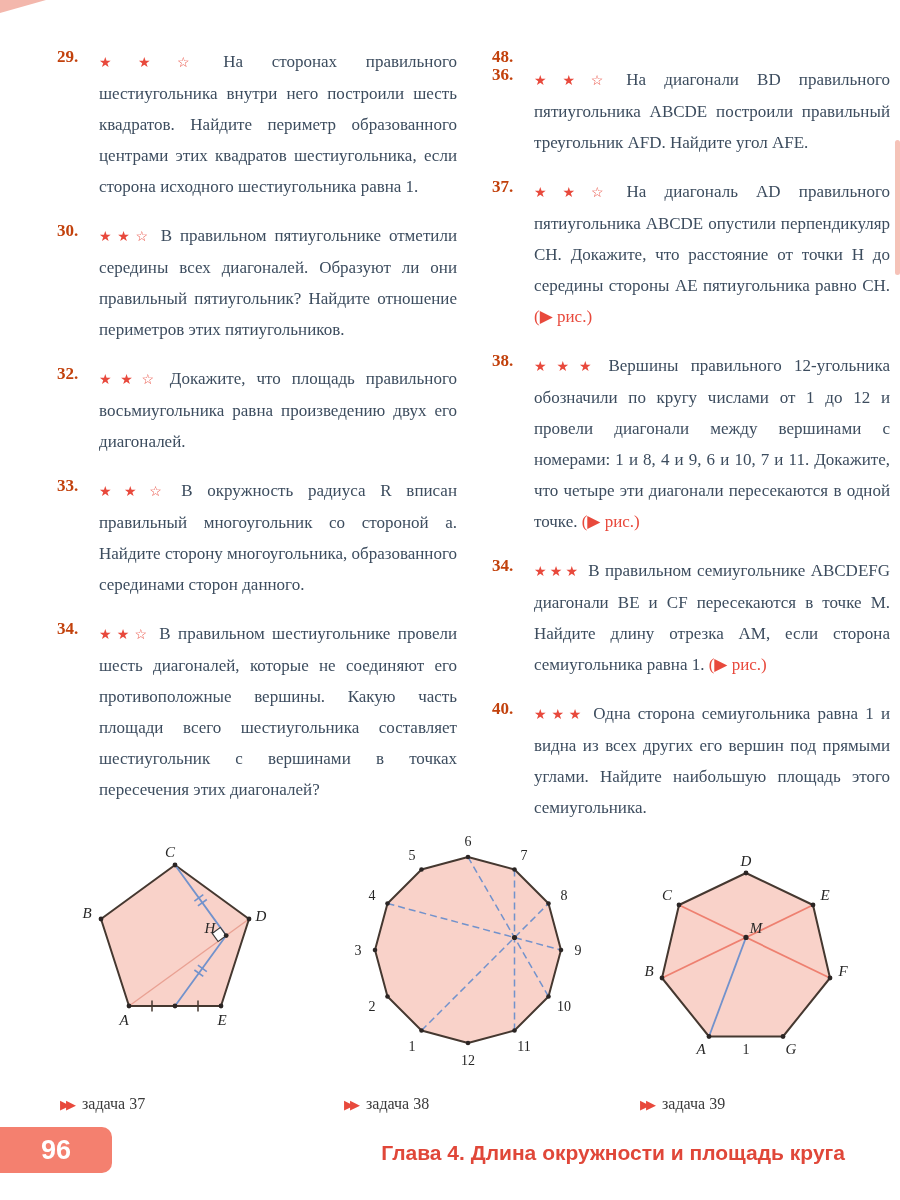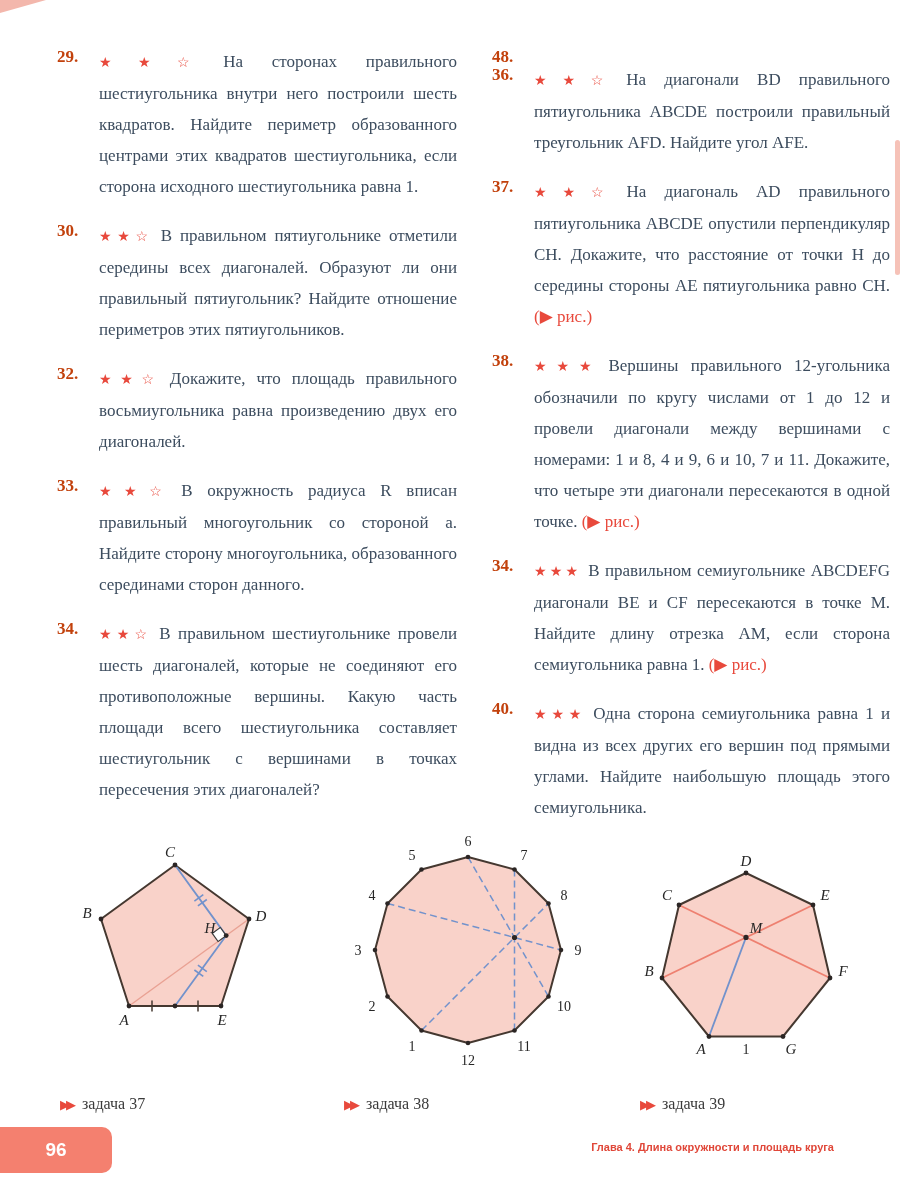--- a/index.html
+++ b/index.html
@@ -40,24 +40,24 @@
   .tickd{ stroke:#453830; stroke-width:1.5; }
   .tickb{ stroke:#7292cc; stroke-width:1.6; }
   .dot{ fill:#2b2524; }
   text.vlabel{ font-family:"Liberation Serif", serif; font-style:italic;
     font-size:15px; fill:#262626; text-anchor:middle; }
   text.num{ font-family:"Liberation Serif", serif; font-style:normal;
     font-size:14px; fill:#262626; text-anchor:middle; }
 
   .page-num-badge{ position:absolute; left:0; top:1127px; width:112px; height:46px;
     background:#f4806f; border-radius:0 10px 10px 0; color:#ffffff;
-    font-weight:bold; font-size:19px; font-family:"Liberation Sans", sans-serif;
+    font-weight:bold; font-size:27px; font-family:"Liberation Sans", sans-serif;
     display:flex; align-items:center; justify-content:center; }
-  .chapter-footer{ position:absolute; right:66px; top:1141px; color:#e04739;
-    font-weight:bold; font-size:11px; font-family:"Liberation Sans", sans-serif;margin-left:40px; }
+  .chapter-footer{ position:absolute; right:55px; top:1141px; color:#e04739;
+    font-weight:bold; font-size:21px; font-family:"Liberation Sans", sans-serif;margin-left:40px; }
 </style>
 </head>
 <body>
 
 <div class="page">
   <div class="corner-tl"></div>
   <div class="edge-right"></div>
 
   <div class="col col-left">
     <div class="problem">

